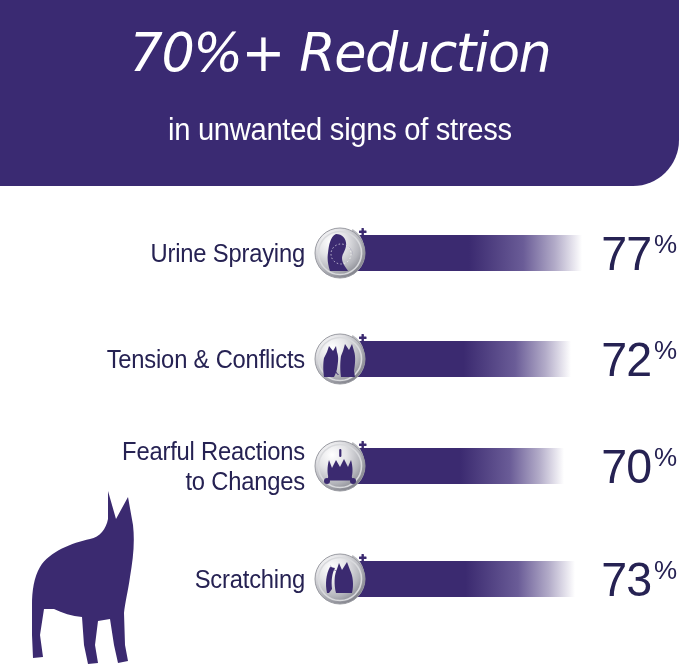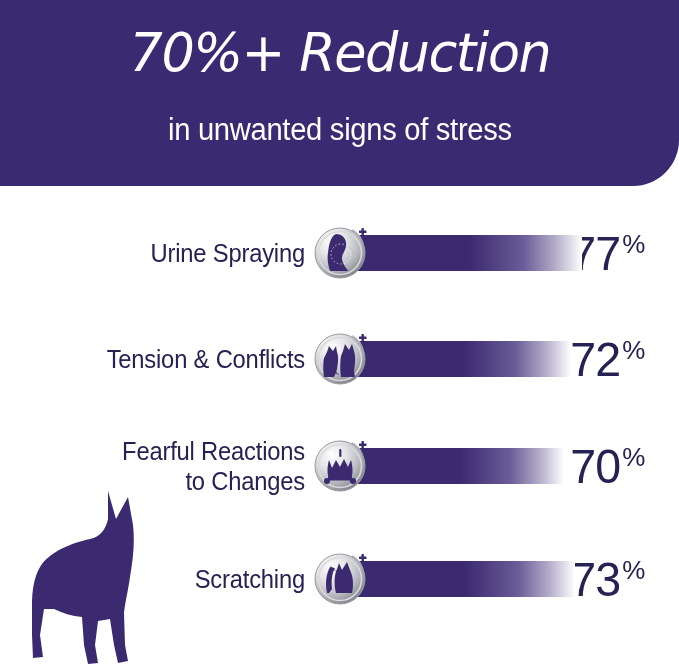--- a/index.html
+++ b/index.html
@@ -135,21 +135,21 @@
 
   
   .pct {
     position: absolute;
     top: 0;
     height: 62px;
     right: 18px;
     width: 140px;
     display: flex;
     align-items: center;
-    justify-content: center;
+    justify-content: flex-end;
     color: #262253;
     font-family: "Liberation Sans", sans-serif;
     line-height: 1;
     white-space: nowrap;
   }
   .pct-num {
     font-size: 49px;
     font-weight: 400;
     letter-spacing: -1px;
     transform: scaleX(0.95);

